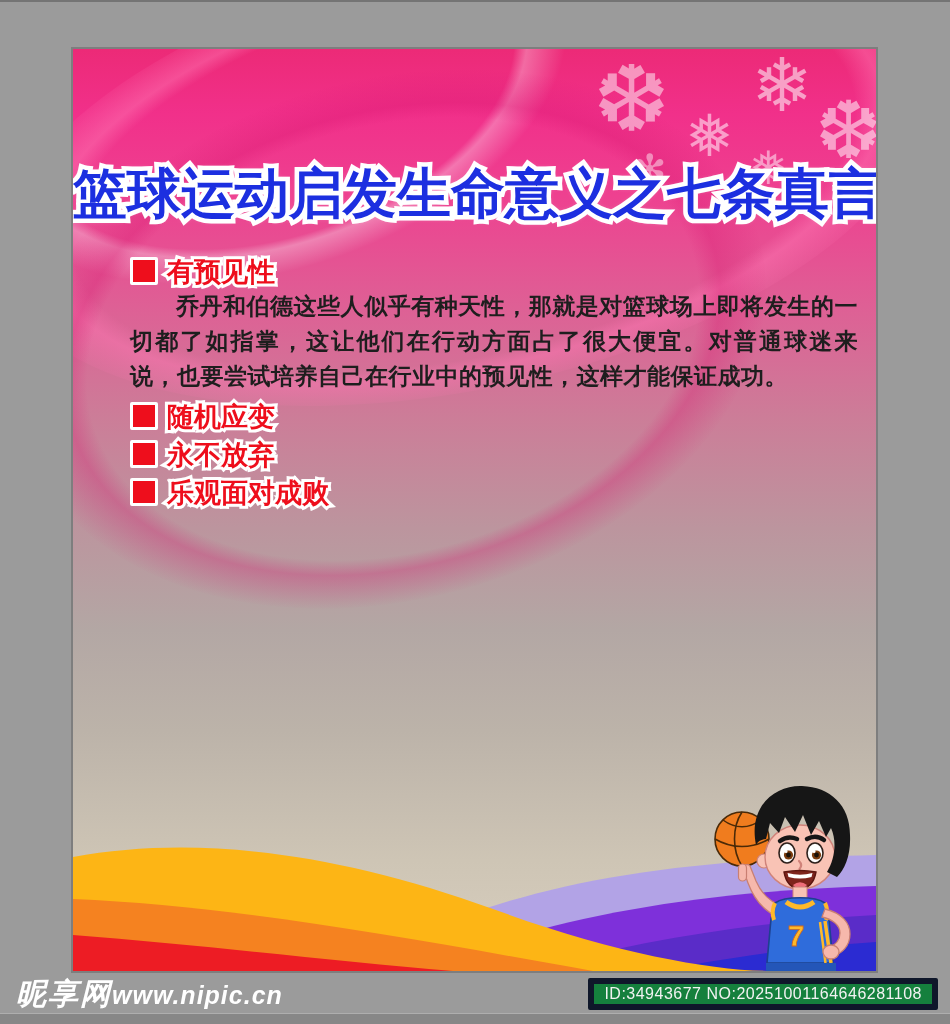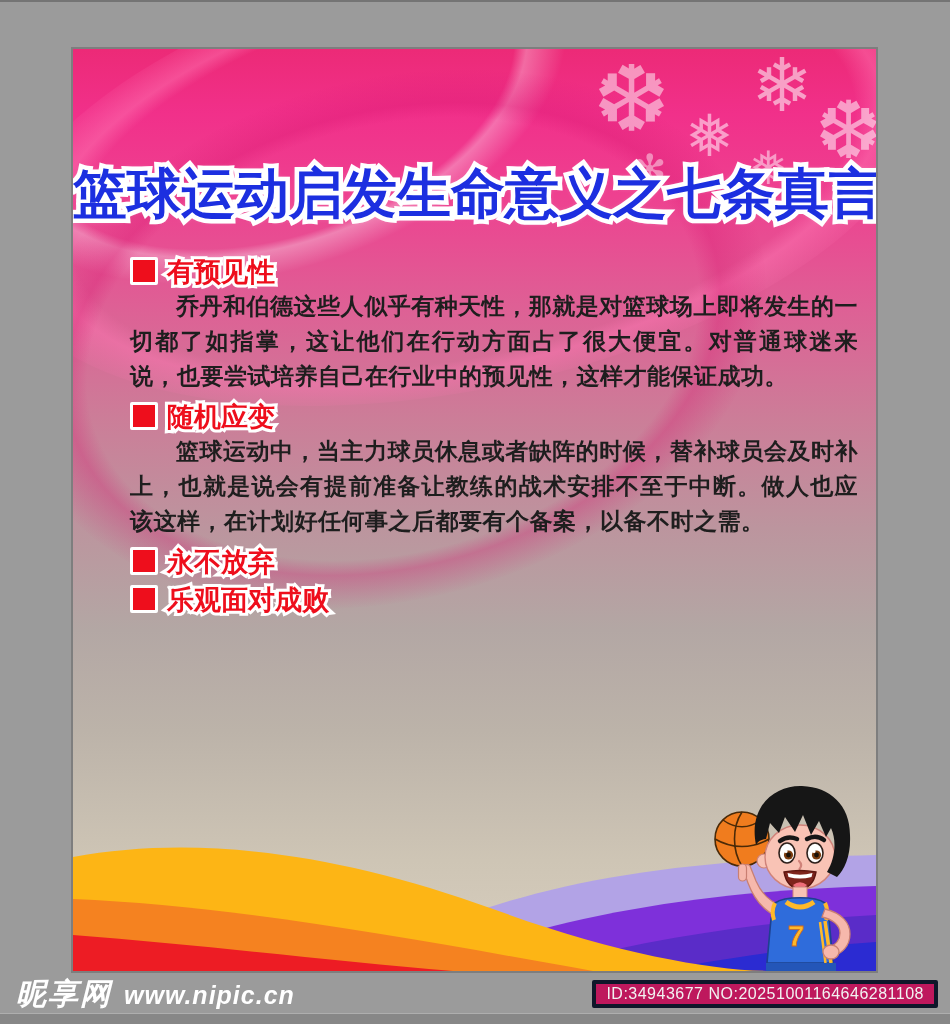--- a/index.html
+++ b/index.html
@@ -49,22 +49,22 @@
             text-align:justify;text-indent:2em;letter-spacing:0.5px;}
 
   .waves{position:absolute;left:0;bottom:0;width:100%;height:232px;z-index:1;display:block;}
   .boy{position:absolute;right:2px;bottom:0;width:184px;height:202px;z-index:2;display:block;}
 
   
   .footer{position:absolute;left:0;top:976px;width:100%;height:36px;display:flex;
           justify-content:space-between;align-items:center;box-sizing:border-box;padding:0 12px 0 16px;}
   .brand{display:flex;align-items:baseline;color:#ffffff;font-style:italic;font-weight:bold;}
   .brand-cn{font-size:30px;letter-spacing:2px;}
-  .brand-url{font-size:25px;margin-left:12px;letter-spacing:1px;}
-  .id-box{background:#be185d;border:4px solid #0f172a;border-radius:2px;color:#f2f2f2;
+  .brand-url{font-size:25px;letter-spacing:1px;}
+  .id-box{background:#15803d;border:6px solid #0f172a;border-radius:2px;color:#f2f2f2;
           font-size:16px;padding:1px 10px;letter-spacing:0.5px;}
   .bottom-strip{position:absolute;left:0;bottom:0;width:100%;height:10px;background:#878787;
                 border-top:1px solid #aeaeae;}
 </style>
 </head>
 <body>
 
 <div class="stage">
   <div class="top-line"></div>
 
@@ -100,21 +100,20 @@
       </div>
 
       <div class="section">
         <div class="sec-head">
           <span class="bullet"></span>
           <span class="h-wrap">
             <span class="h-stroke">随机应变</span>
             <span class="h-fill">随机应变</span>
           </span>
         </div>
-        <p class="sec-body">篮球运动中，当主力球员休息或者缺阵的时候，替补球员会及时补上，也就是说会有提前准备让教练的战术安排不至于中断。做人也应该这样，在计划好任何事之后都要有个备案，以备不时之需。</p>
       </div>
 
       <div class="section">
         <div class="sec-head">
           <span class="bullet"></span>
           <span class="h-wrap">
             <span class="h-stroke">永不放弃</span>
             <span class="h-fill">永不放弃</span>
           </span>
         </div>

